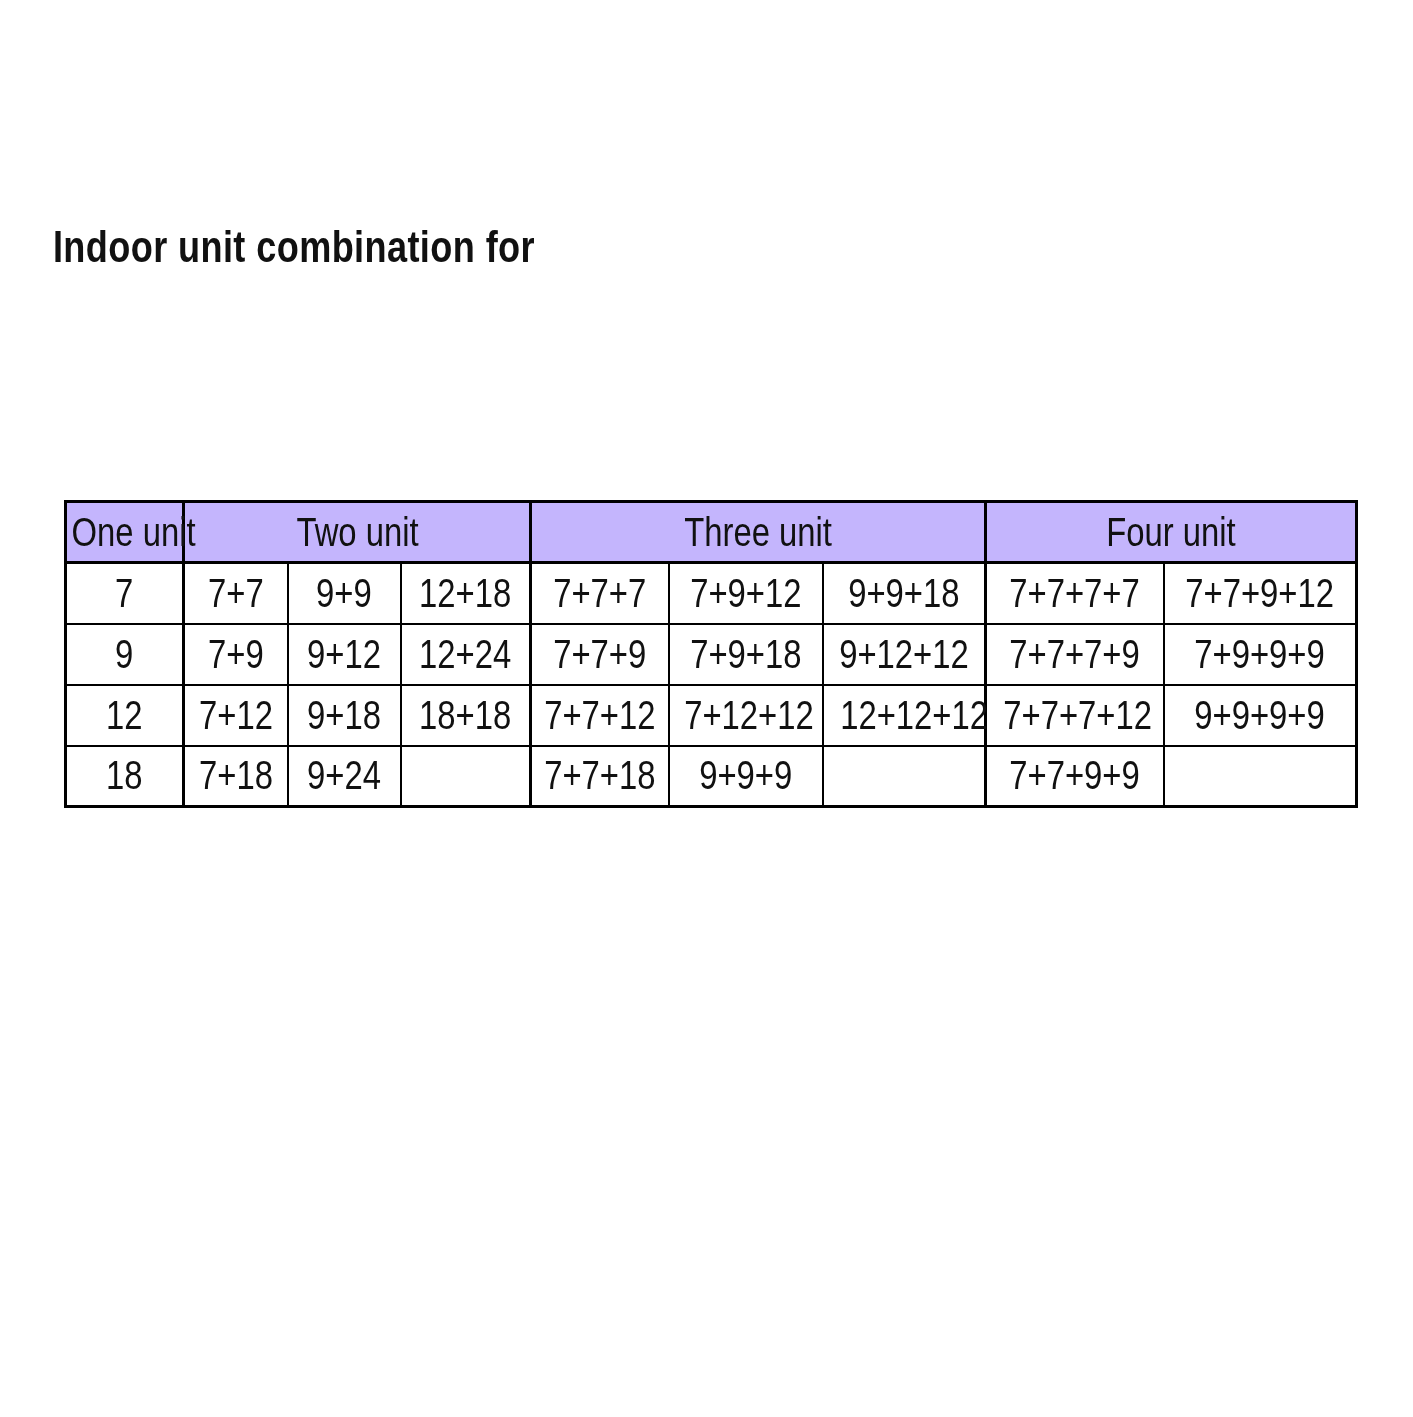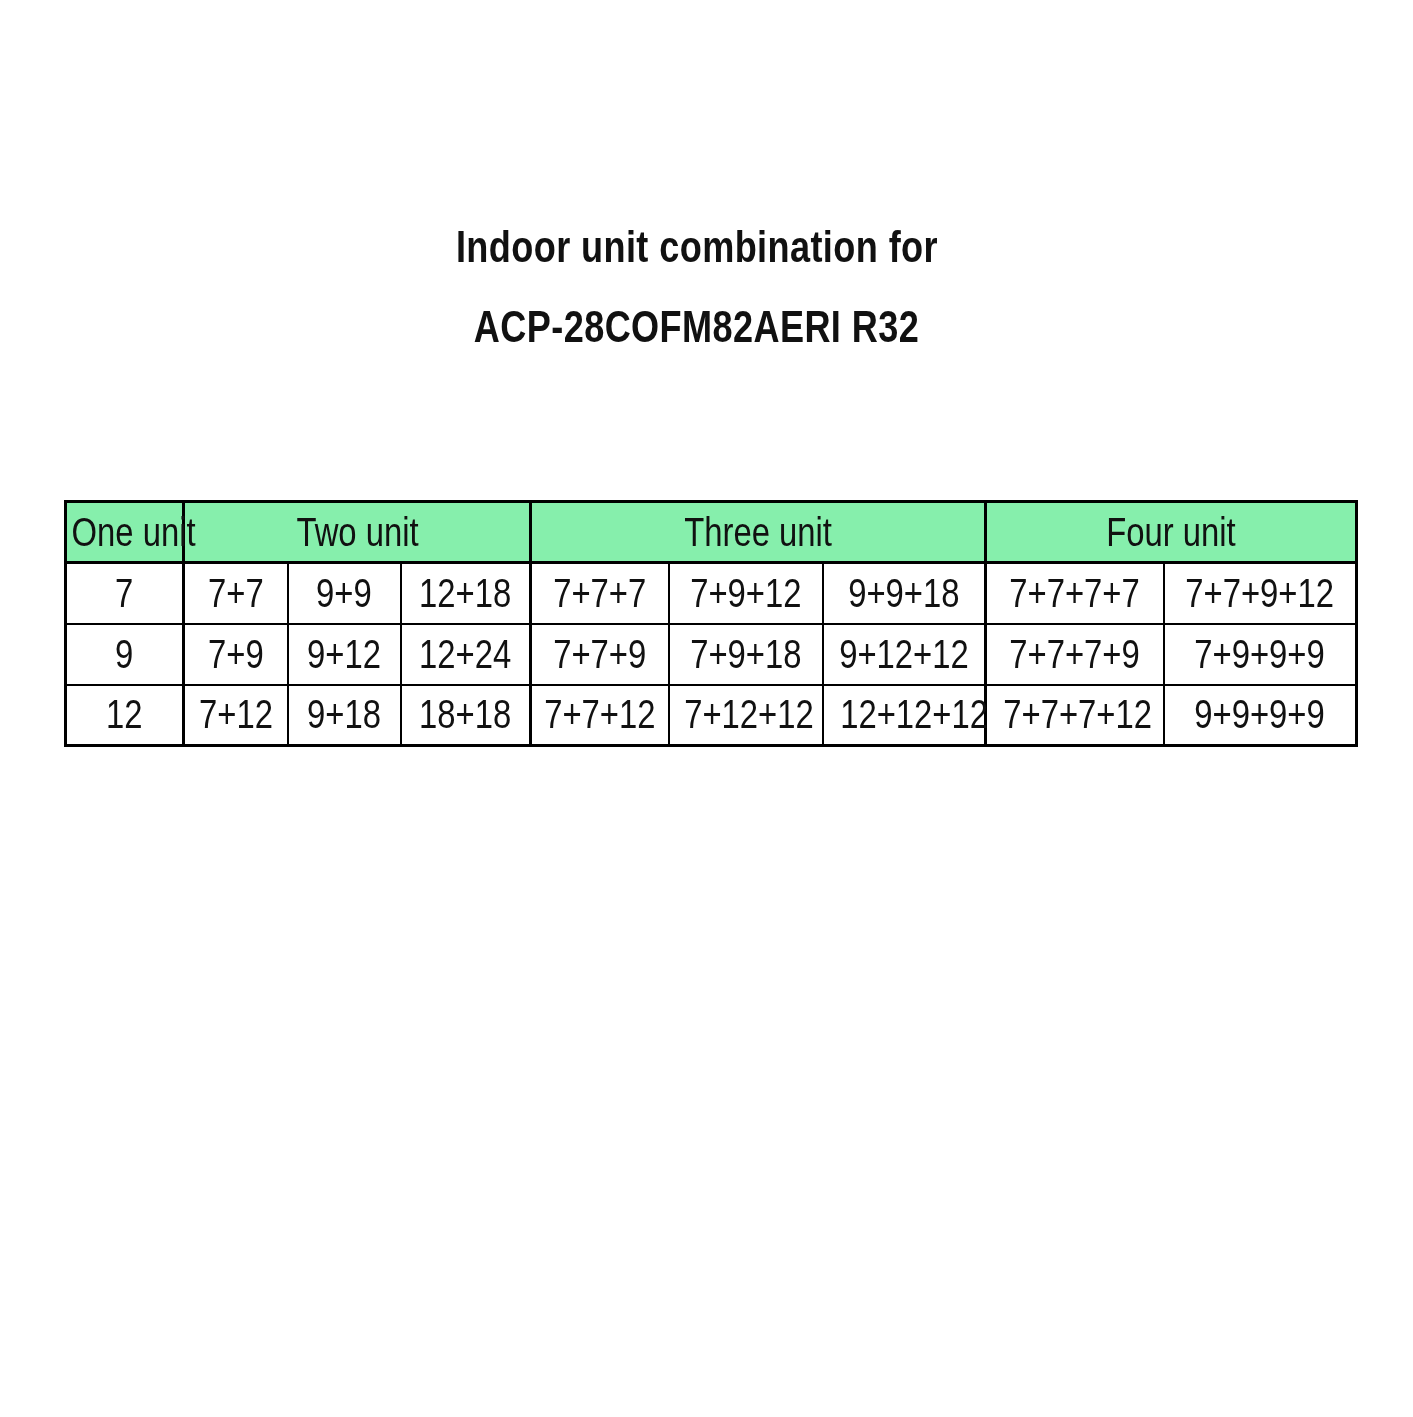--- a/index.html
+++ b/index.html
@@ -16,21 +16,20 @@
   .narrow {
     display: inline-block;
     transform: scaleX(0.82);
     transform-origin: center center;
     white-space: nowrap;
   }
   .title-line {
     position: absolute;
     left: 0;
     right: 20px;
-    text-align: center;
     font-size: 44px;
     font-weight: bold;
     letter-spacing: 0.5px;
   }
   .title-line.l1 { top: 222px; }
   .title-line.l2 { top: 302px; }
 
   table.combo {
     position: absolute;
     top: 500px;
@@ -45,39 +44,36 @@
     border: 2px solid #000000;
     text-align: center;
     vertical-align: middle;
     padding: 0;
     font-weight: normal;
     overflow: visible;
   }
   table.combo thead tr { height: 61px; }
   table.combo tbody tr { height: 61px; }
   table.combo thead th {
-    background: #86efac;
+    background: #c4b5fd;
     border-bottom: 3px solid #000000;
   }
   
   .gsep { border-left: 3px solid #000000 !important; }
   
   th.clipcell { overflow: hidden; }
   th.clipcell .narrow { margin-left: -9px; }
 </style>
 </head>
 <body>
 
 <div class="page">
 
   <div class="title-line l1">
     <span class="narrow">Indoor unit combination for</span>
-  </div>
-  <div class="title-line l2">
-    <span class="narrow">ACP-28COFM82AERI R32</span>
   </div>
 
   <table class="combo">
     <colgroup>
       <col style="width:118px">
         <col style="width:104px">
         <col style="width:113px">
         <col style="width:130px">
       <col style="width:138px">
         <col style="width:154px">
@@ -120,16 +116,27 @@
         <td><span class="narrow">12</span></td>
         <td class="gsep"><span class="narrow">7+12</span></td>
         <td><span class="narrow">9+18</span></td>
         <td><span class="narrow">18+18</span></td>
         <td class="gsep"><span class="narrow">7+7+12</span></td>
         <td><span class="narrow">7+12+12</span></td>
         <td><span class="narrow">12+12+12</span></td>
         <td class="gsep"><span class="narrow">7+7+7+12</span></td>
         <td><span class="narrow">9+9+9+9</span></td>
       </tr>
+      <tr>
+        <td><span class="narrow">18</span></td>
+        <td class="gsep"><span class="narrow">7+18</span></td>
+        <td><span class="narrow">9+24</span></td>
+        <td><span class="narrow"></span></td>
+        <td class="gsep"><span class="narrow">7+7+18</span></td>
+        <td><span class="narrow">9+9+9</span></td>
+        <td><span class="narrow"></span></td>
+        <td class="gsep"><span class="narrow">7+7+9+9</span></td>
+        <td><span class="narrow"></span></td>
+      </tr>
     </tbody>
   </table>
 
 </div>
 
 </body></html>

